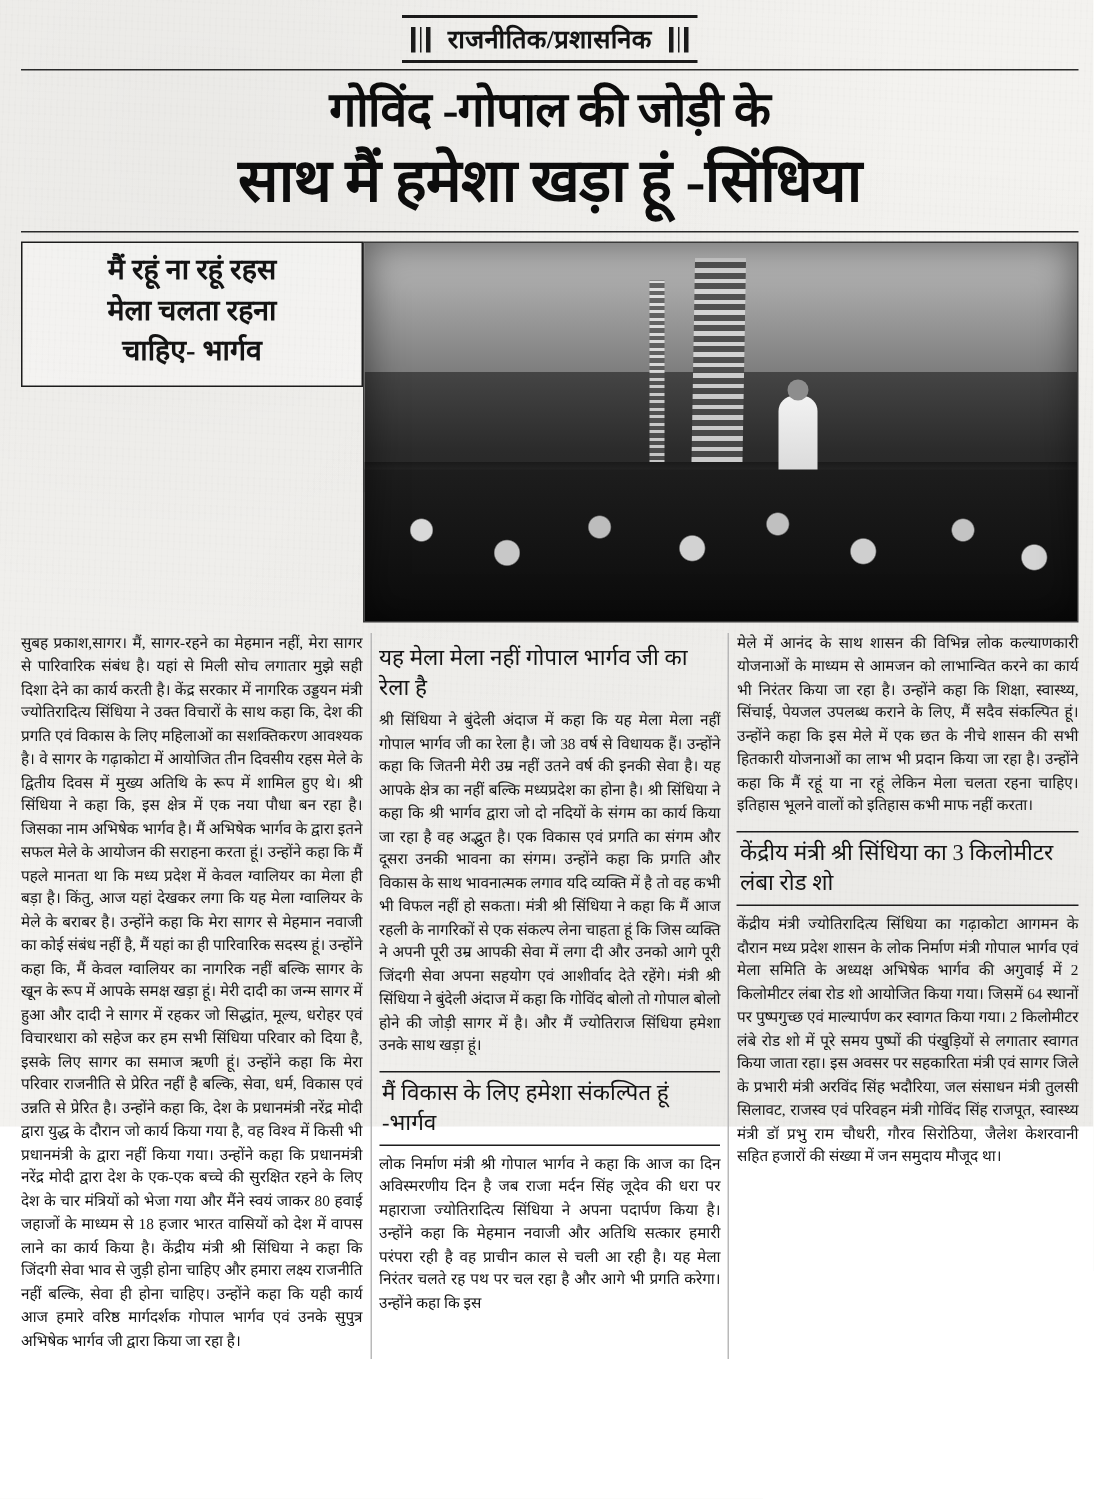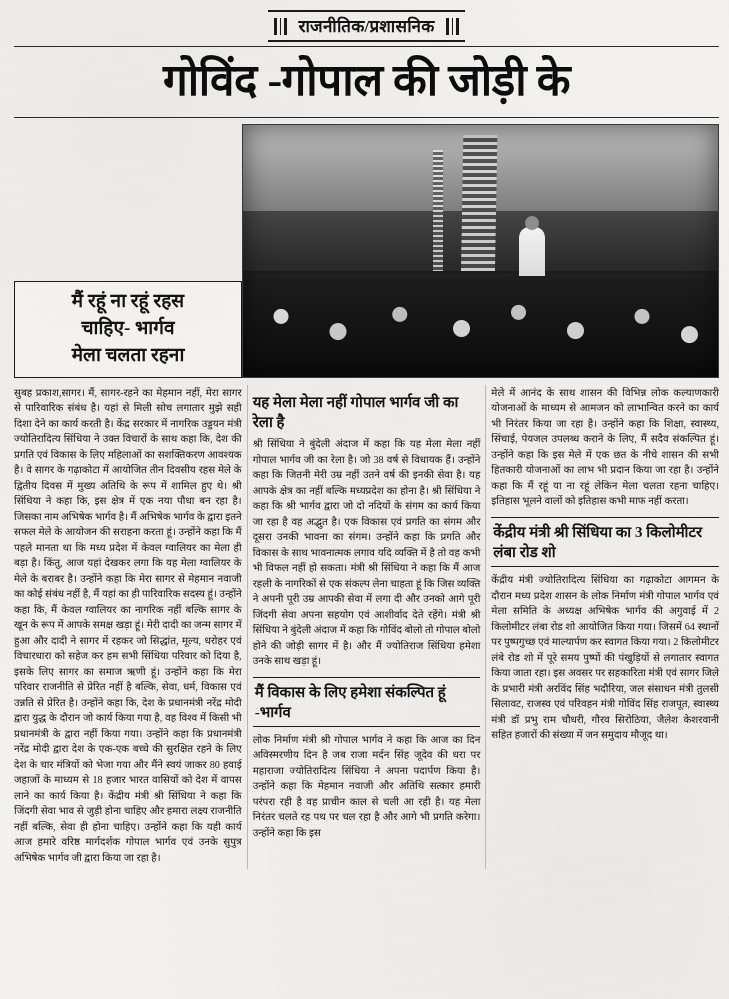--- a/index.html
+++ b/index.html
@@ -10,21 +10,21 @@
   body {
     width: 729px;
     height: 999px;
     font-family: "Liberation Serif", serif;
     color: #141414;
     overflow: hidden;
   }
   .page {
     position: relative;
     width: 729px;
-    height: 999px;
+    height: 751px;
     background:
       radial-gradient(ellipse at 18% 12%, rgba(0,0,0,0.035), rgba(0,0,0,0) 58%),
       radial-gradient(ellipse at 82% 88%, rgba(0,0,0,0.04), rgba(0,0,0,0) 62%),
       #f3f2ef;
     box-sizing: border-box;
     padding: 8px 10px 6px 14px;
   }
   .grain {
     position: absolute;
     inset: 0;
@@ -79,41 +79,41 @@
   
   .headline {
     text-align: center;
     font-family: "Liberation Serif", serif;
     font-weight: bold;
     color: #0d0d0d;
     line-height: 1.18;
     padding: 2px 2px 6px 2px;
   }
   .headline .l1 {
-    font-size: 44px;
+    font-size: 32px;
     letter-spacing: -0.5px;
     display: block;
     font-family: Liberation Serif, serif;
   }
   .headline .l2 {
     font-size: 40px;
     letter-spacing: -0.5px;
     display: block;
     margin-top: 4px;
   }
   .rule-under-head {
     height: 1px;
     background: #2a2a2a;
     margin: 4px 0 6px 0;
   }
 
   
   .upper {
     display: flex;
-    align-items: flex-end;
+    align-items: flex-start;
   }
   .kicker {
     width: 228px;
     border: 1.5px solid #1c1c1c;
     padding: 6px 8px 8px 8px;
     box-sizing: border-box;
     background: rgba(255,255,255,0.35);
   }
   .kicker div {
     font-size: 19px;
@@ -192,21 +192,21 @@
   .col p {
     margin: 0 0 4px 0;
     font-size: 10.2px;
     line-height: 1.52;
     text-align: justify;
     text-justify: inter-word;
     font-family: "Liberation Serif", serif;
   }
   .subhead {
     font-size: 15px;
-    font-weight: bold;
+    font-weight: normal;
     line-height: 1.34;
     margin: 7px 0 4px 0;
   }
   .subhead.boxed {
     border-top: 1.2px solid #1c1c1c;
     border-bottom: 1.2px solid #1c1c1c;
     padding: 4px 2px;
     margin: 8px 0 5px 0;
   }
   .col-divider {
@@ -233,28 +233,29 @@
         <i></i>
           <i class="thin"></i>
           <i></i>
       </span>
     </div>
   </div>
   <div class="rule-top"></div>
 
   <div class="headline">
     <span class="l1">गोविंद -गोपाल की जोड़ी के</span>
+    <span class="l2">साथ मैं हमेशा खड़ा हूं -सिंधिया</span>
   </div>
   <div class="rule-under-head"></div>
 
   <div class="upper">
     <div class="kicker">
       <div>मैं रहूं ना रहूं रहस</div>
+      <div>मेला चलता रहना</div>
       <div>चाहिए- भार्गव</div>
-      <div>मेला चलता रहना</div>
     </div>
     <div class="photo">
       <div class="sky"></div>
       <div class="rig2"></div>
       <div class="rig"></div>
       <div class="stage"></div>
       <div class="figure"></div>
       <div class="crowd"></div>
       <div class="edge"></div>
     </div>

